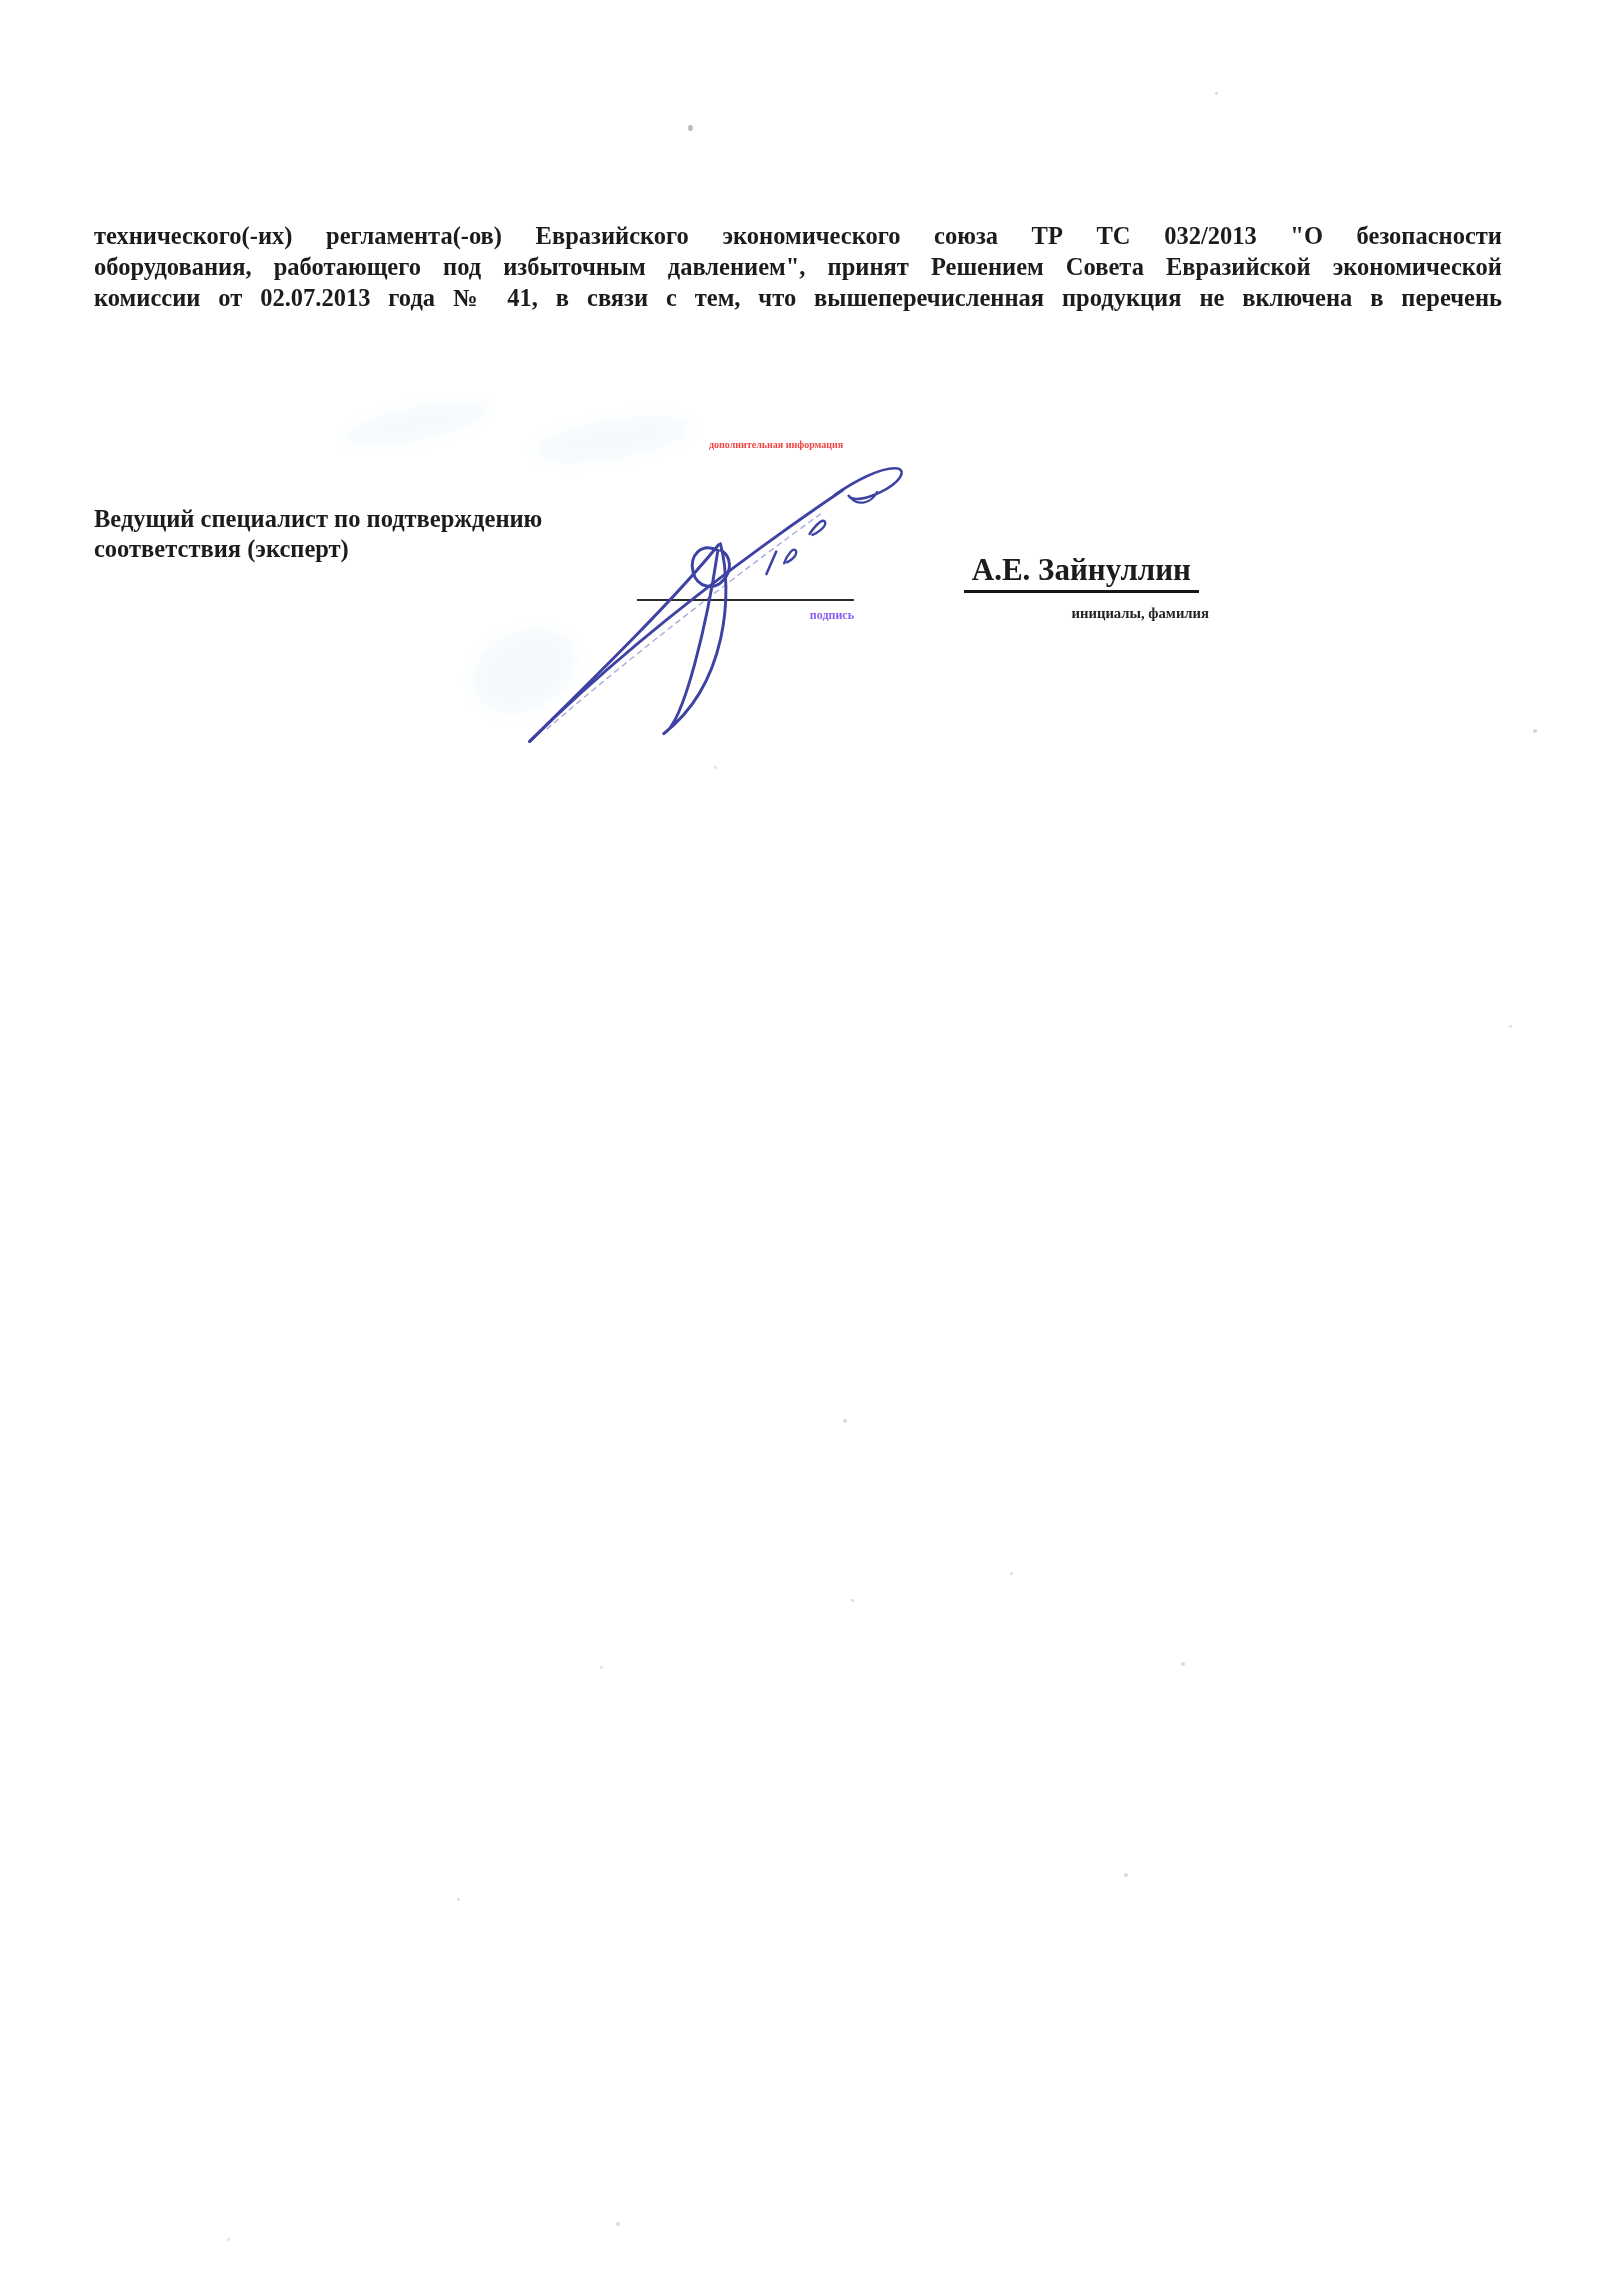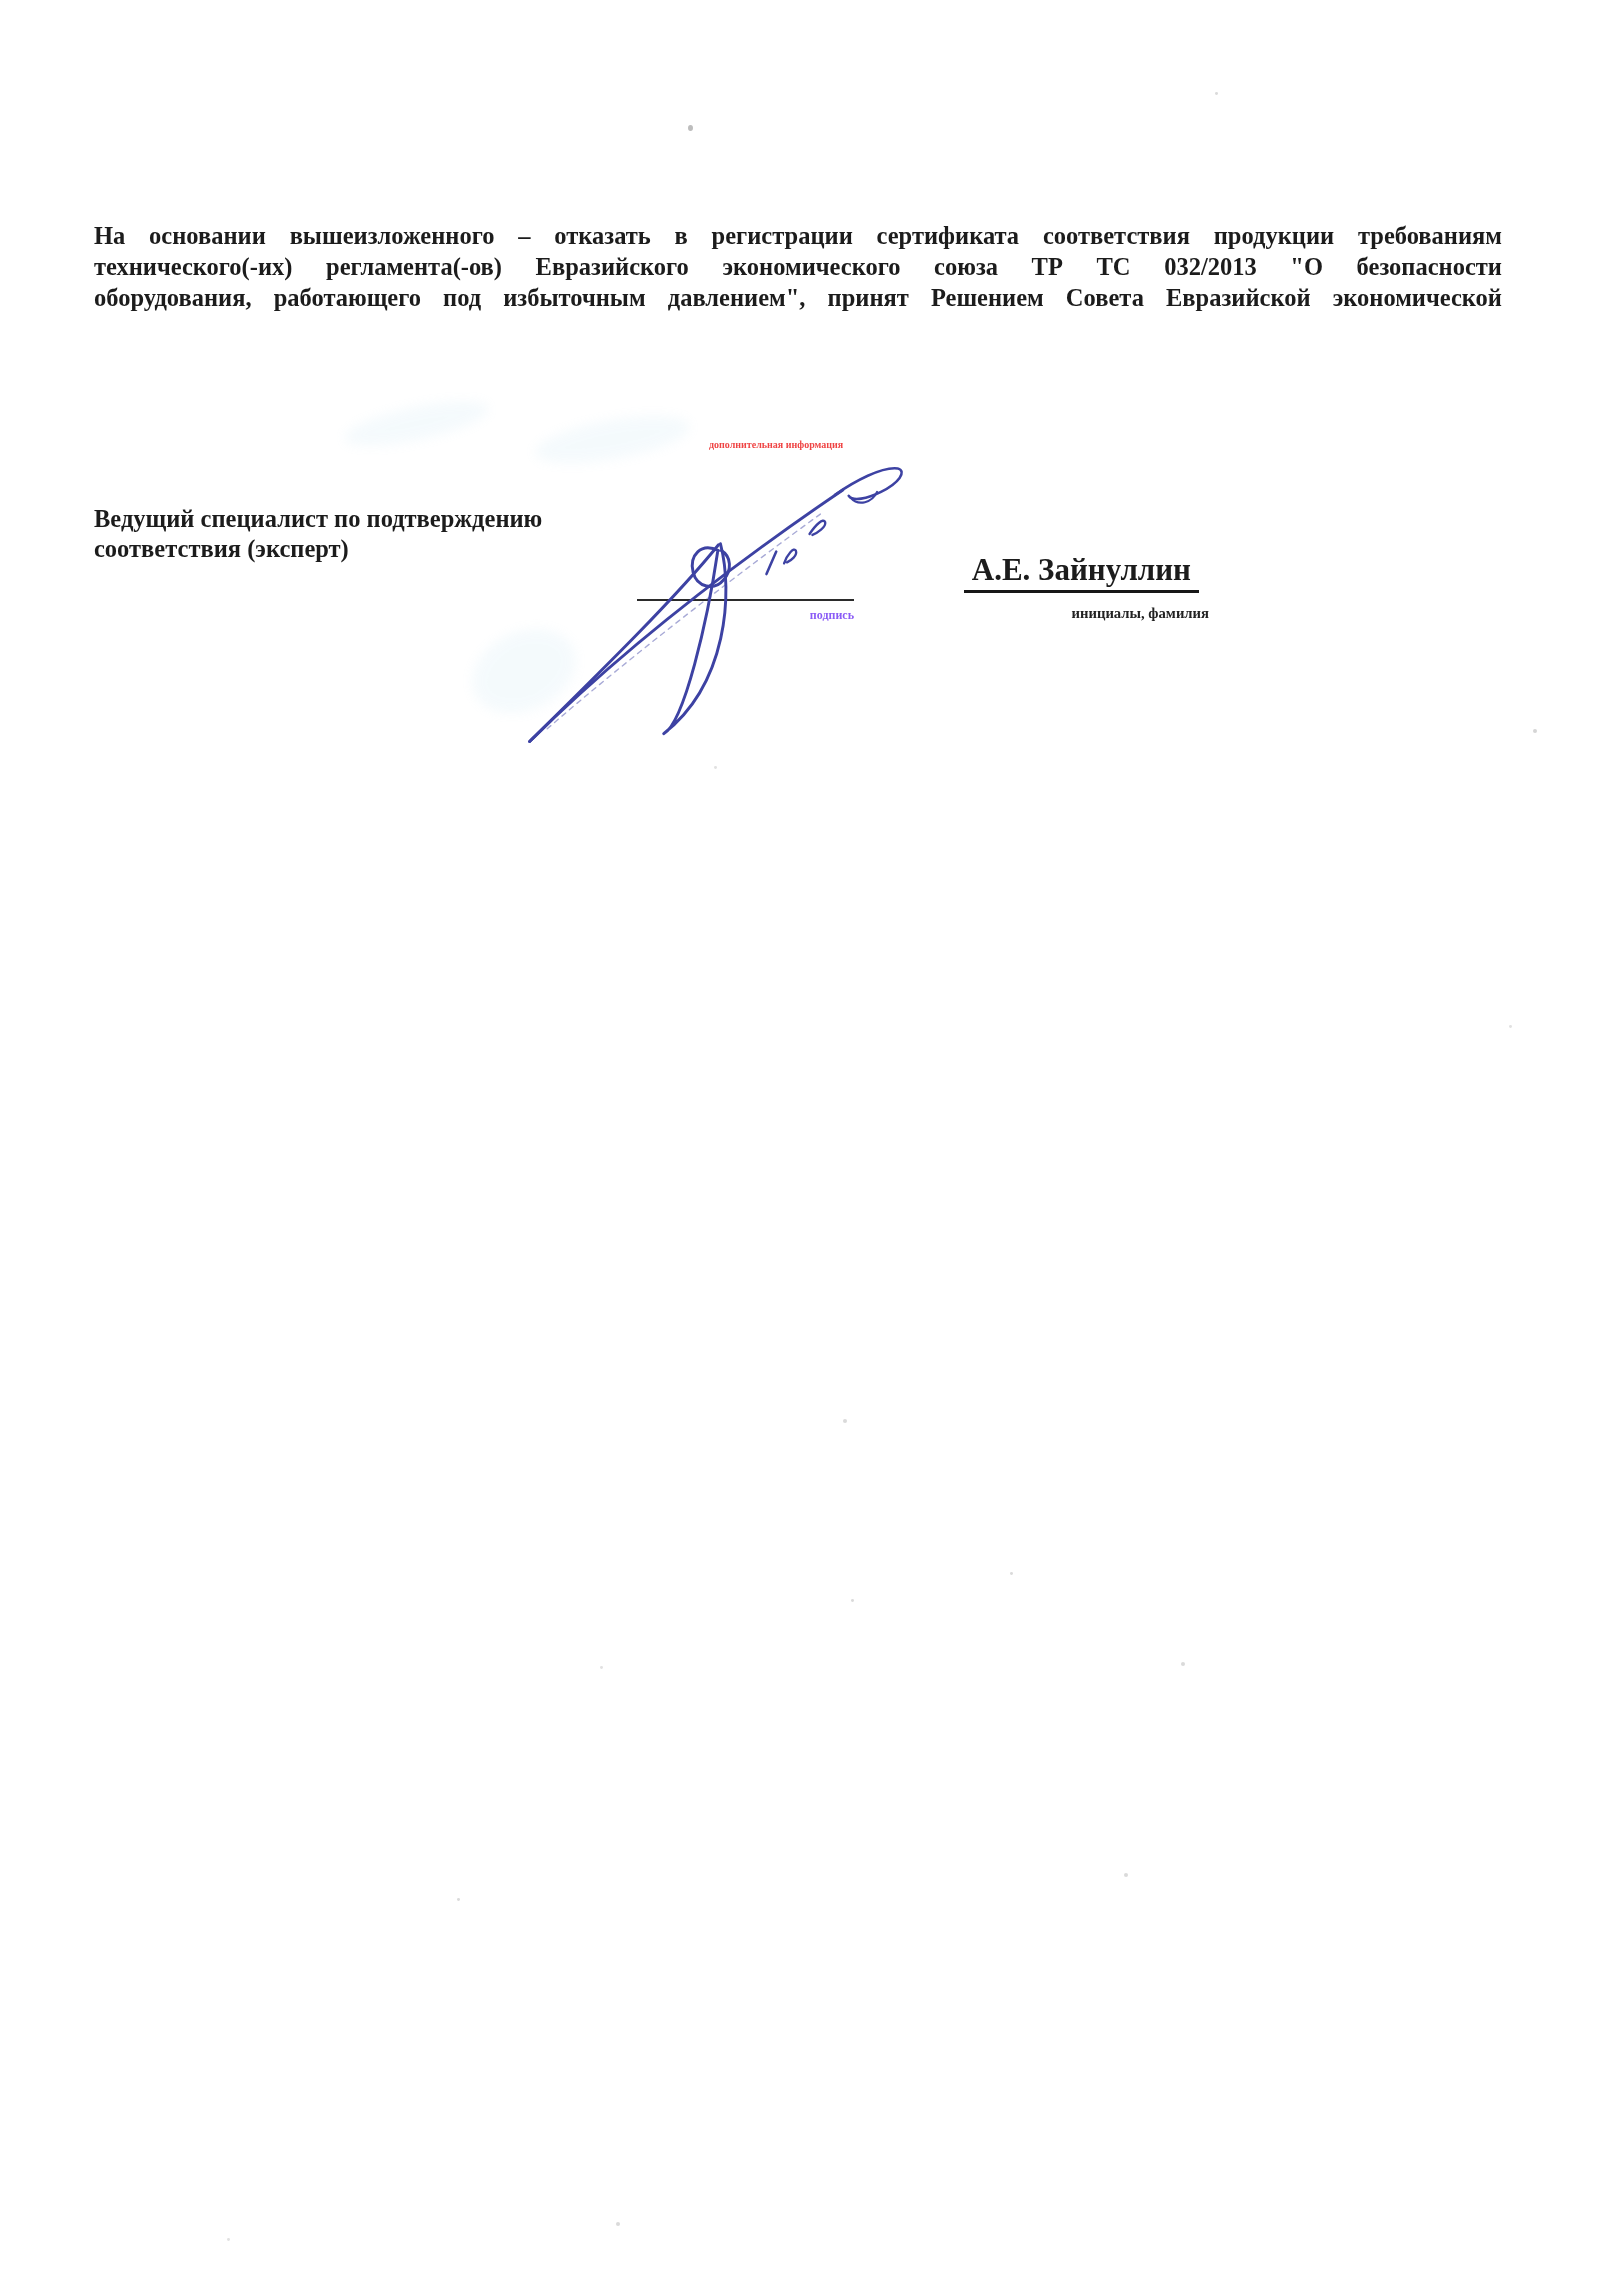--- a/index.html
+++ b/index.html
@@ -55,23 +55,23 @@
     filter:blur(5.9px);opacity:.10;
   }
 </style>
 </head>
 <body>
 
 <div class="page">
 
 
   <div class="para">
-    <div class="jline">На основании вышеизложенного – отказать в регистрации сертификата соответствия продукции требованиям</div>
     <div class="jline">технического(-их) регламента(-ов) Евразийского экономического союза ТР ТС 032/2013 "О безопасности</div>
     <div class="jline">оборудования, работающего под избыточным давлением", принят Решением Совета Евразийской экономической</div>
+    <div class="jline">комиссии от 02.07.2013 года № 41, в связи с тем, что вышеперечисленная продукция не включена в перечень</div>
   </div>
 
   <div class="addinfo">дополнительная информация</div>
 
   <div class="role">
     <div>Ведущий специалист по подтверждению</div>
     <div>соответствия (эксперт)</div>
   </div>
 
   <div class="sigline"></div>

